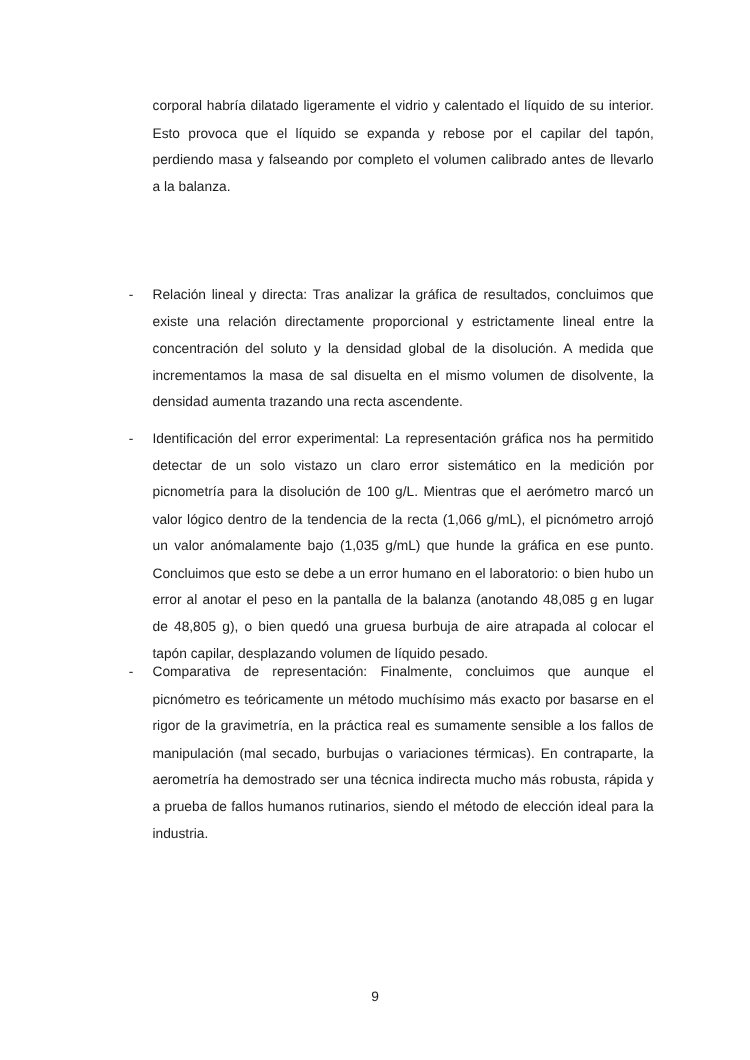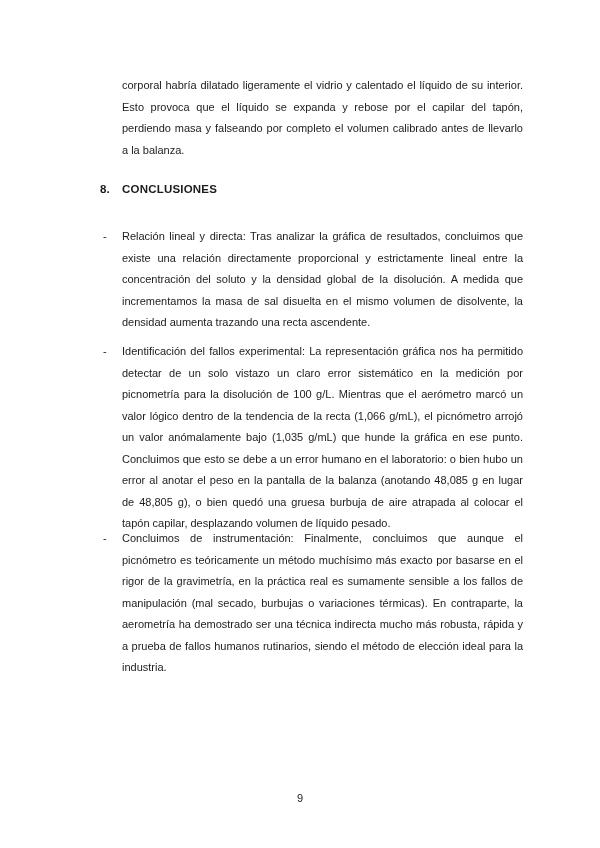--- a/index.html
+++ b/index.html
@@ -68,43 +68,40 @@
     text-align: center;
   }
 </style>
 </head>
 <body>
 
 <div class="page">
 
   <p class="para intro">corporal habría dilatado ligeramente el vidrio y calentado el líquido de su interior. Esto provoca que el líquido se expanda y rebose por el capilar del tapón, perdiendo masa y falseando por completo el volumen calibrado antes de llevarlo a la balanza.</p>
 
-  <div class="heading">
-    <span class="h-num">8.</span><span>CONCLUSIONES</span>
-  </div>
 
   <div class="bullet bullet-1">
     <span class="dash">-</span>
     <div class="btext">
       <span class="lead">Relación lineal y directa:</span>
       <span>Tras analizar la gráfica de resultados, concluimos que existe una relación directamente proporcional y estrictamente lineal entre la concentración del soluto y la densidad global de la disolución. A medida que incrementamos la masa de sal disuelta en el mismo volumen de disolvente, la densidad aumenta trazando una recta ascendente.</span>
     </div>
   </div>
 
   <div class="bullet bullet-2">
     <span class="dash">-</span>
     <div class="btext">
-      <span class="lead">Identificación del fallos experimental:</span>
+      <span class="lead">Identificación del error experimental:</span>
       <span>La representación gráfica nos ha permitido detectar de un solo vistazo un claro error sistemático en la medición por picnometría para la disolución de 100 g/L. Mientras que el aerómetro marcó un valor lógico dentro de la tendencia de la recta (1,066 g/mL), el picnómetro arrojó un valor anómalamente bajo (1,035 g/mL) que hunde la gráfica en ese punto. Concluimos que esto se debe a un error humano en el laboratorio: o bien hubo un error al anotar el peso en la pantalla de la balanza (anotando 48,085 g en lugar de 48,805 g), o bien quedó una gruesa burbuja de aire atrapada al colocar el tapón capilar, desplazando volumen de líquido pesado.</span>
     </div>
   </div>
 
   <div class="bullet bullet-3">
     <span class="dash">-</span>
     <div class="btext">
-      <span class="lead">Concluimos de instrumentación:</span>
+      <span class="lead">Comparativa de representación:</span>
       <span>Finalmente, concluimos que aunque el picnómetro es teóricamente un método muchísimo más exacto por basarse en el rigor de la gravimetría, en la práctica real es sumamente sensible a los fallos de manipulación (mal secado, burbujas o variaciones térmicas). En contraparte, la aerometría ha demostrado ser una técnica indirecta mucho más robusta, rápida y a prueba de fallos humanos rutinarios, siendo el método de elección ideal para la industria.</span>
     </div>
   </div>
 
   <div class="page-number">9</div>
 
 </div>
 
 </body></html>

